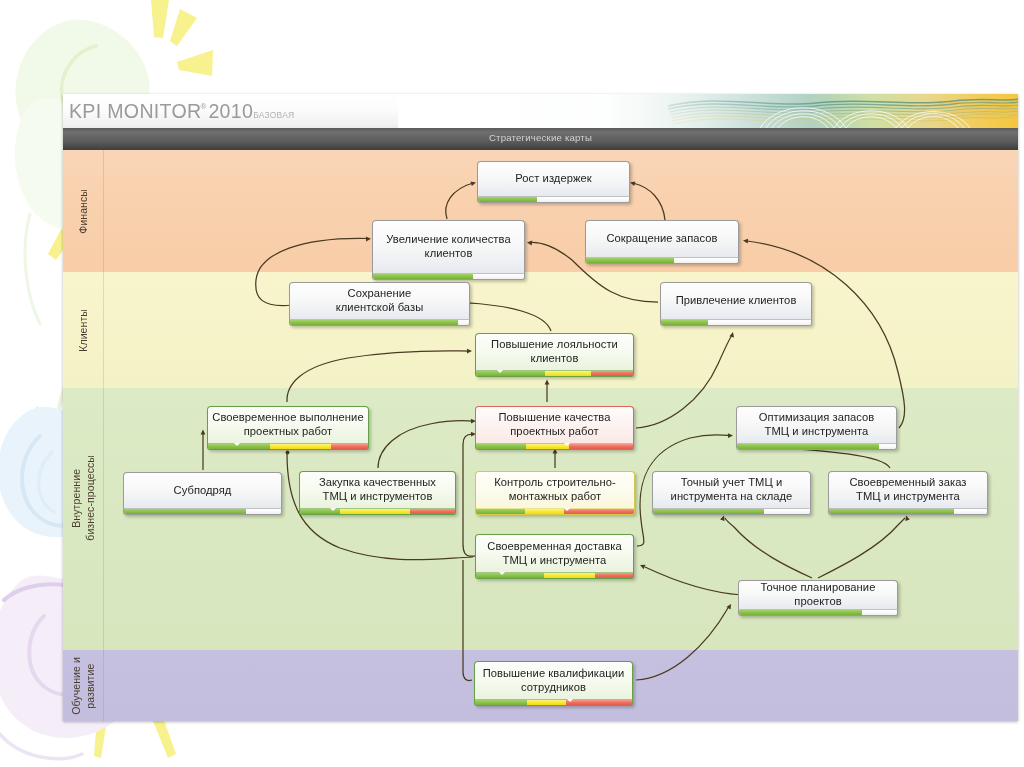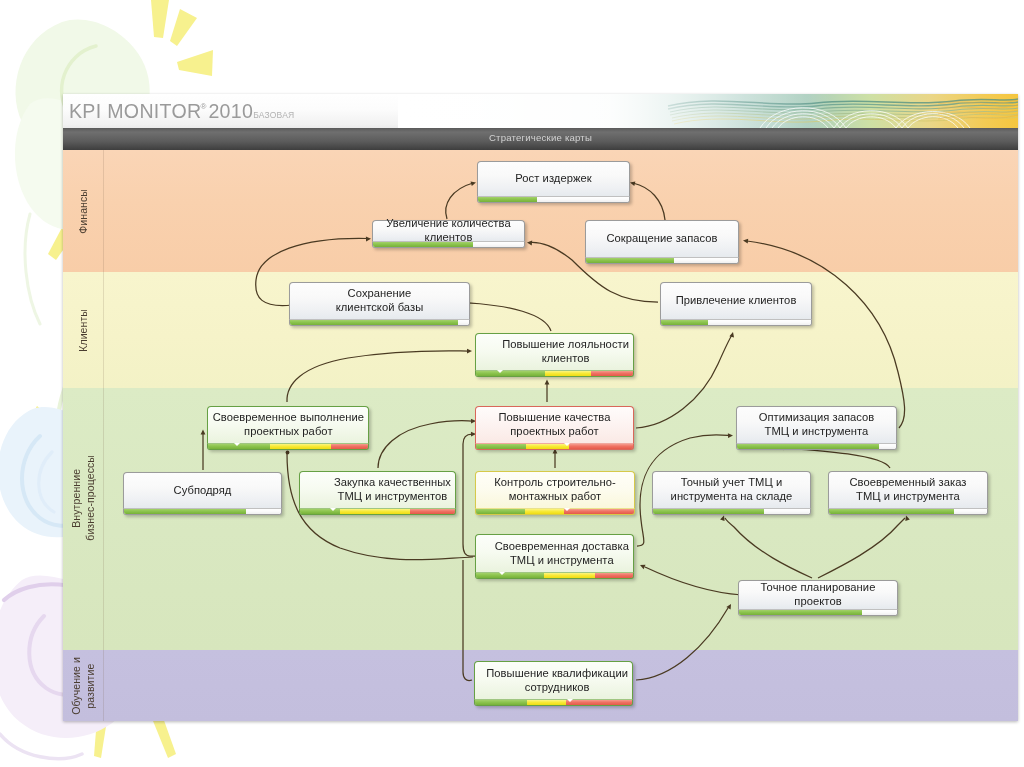--- a/index.html
+++ b/index.html
@@ -45,21 +45,21 @@
   .node .bar{position:absolute;left:0;right:0;bottom:0;height:7px;display:flex;overflow:hidden;
       box-sizing:border-box;border-radius:0 0 3px 3px;}
   .node .bar i{display:block;height:100%;}
   .node .marker{position:absolute;bottom:4.5px;width:0;height:0;
       border-left:3.5px solid transparent;border-right:3.5px solid transparent;
       border-top:3px solid #ffffff;}
   .node.gray .body{background:linear-gradient(to bottom,#fdfdfd 0%,#f9f9f9 40%,#eef0f3 78%,#e6eaee 100%);
       border:1.3px solid #9b9b9b;border-bottom:none;}
   .node.gray .bar{border:1.3px solid #9b9b9b;border-top:1px solid #c0c0c0;background:#fbfbfb;}
   .node.green .body{background:linear-gradient(to bottom,#fcfefa 0%,#f7fbf1 45%,#eaf3de 100%);
-      border:1.5px solid #66a044;border-bottom:none;justify-content:flex-end;}
+      border:1.5px solid #66a044;border-bottom:none;}
   .node.green .bar{border:1.5px solid #66a044;border-top:1px solid #a0c682;}
   .node.red .body{background:linear-gradient(to bottom,#fffcfb 0%,#fdf4f2 45%,#fae9e5 100%);
       border:1.5px solid #d9675a;border-bottom:none;}
   .node.red .bar{border:1.5px solid #d9675a;border-top:1px solid #f0a89e;}
   .node.yellow .body{background:linear-gradient(to bottom,#fffef8 0%,#fdfcf0 45%,#faf7db 100%);
       border:1.5px solid #d6c94a;border-bottom:none;}
   .node.yellow .bar{border:1.5px solid #d6c94a;border-top:1px solid #eae28e;}
 
 </style>
 </head>
@@ -250,21 +250,21 @@
 
       <div class="node gray" style="left:414px;top:11px;width:153px;height:42px">
         <div class="body">
             <div class="lbl"><span>Рост издержек</span></div>
           </div>
         <div class="bar">
             <i style="width:39%;background:linear-gradient(to bottom,#a3d16a 0%,#8cc44e 45%,#77b139 100%)"></i>
             <i style="width:61%;background:linear-gradient(to bottom,#ffffff 0%,#fafafa 50%,#f0f0f0 100%)"></i>
           </div>
       </div>
-      <div class="node gray" style="left:309px;top:70px;width:153px;height:28px">
+      <div class="node gray" style="left:309px;top:70px;width:153px;height:60px">
         <div class="body">
             <div class="lbl"><span>Увеличение количества</span><br><span>клиентов</span></div>
           </div>
         <div class="bar">
             <i style="width:66%;background:linear-gradient(to bottom,#a3d16a 0%,#8cc44e 45%,#77b139 100%)"></i>
             <i style="width:34%;background:linear-gradient(to bottom,#ffffff 0%,#fafafa 50%,#f0f0f0 100%)"></i>
           </div>
       </div>
       <div class="node gray" style="left:522px;top:70px;width:154px;height:44px">
         <div class="body">

